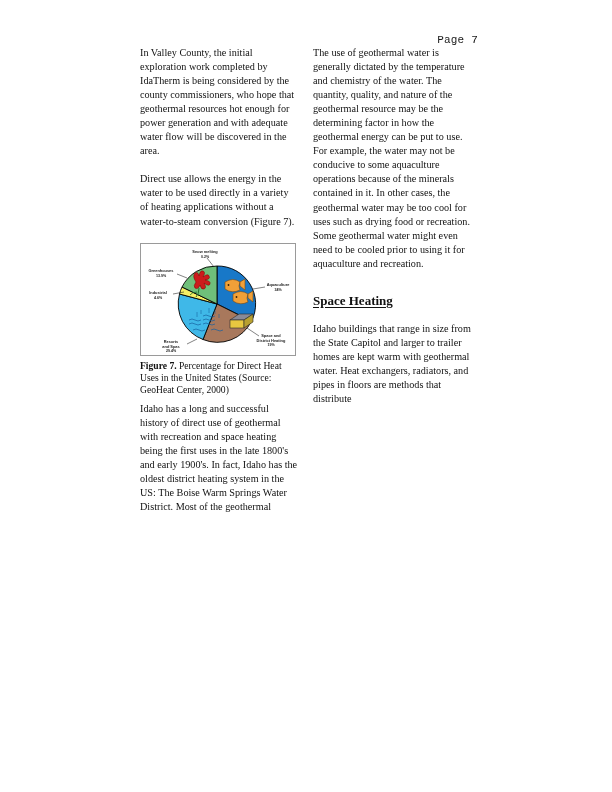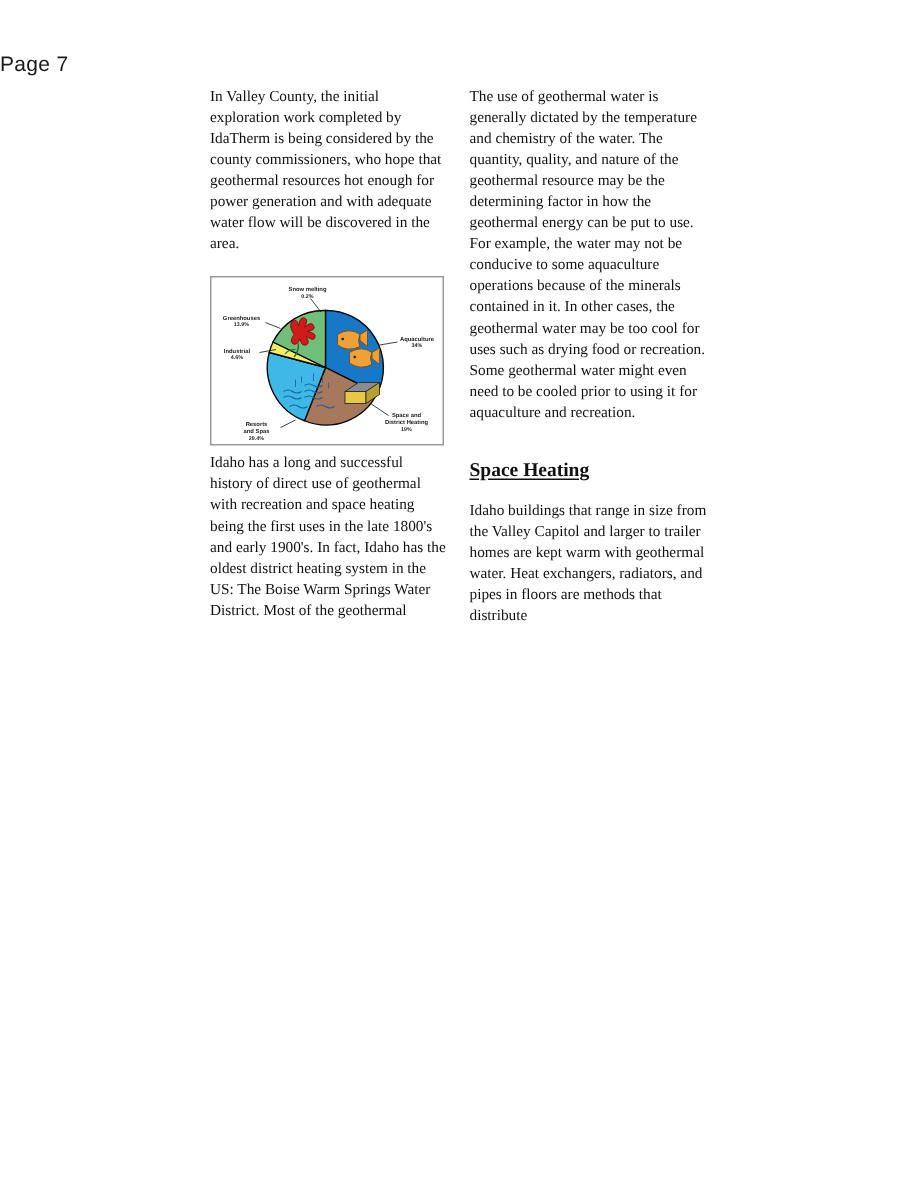--- a/index.html
+++ b/index.html
@@ -23,30 +23,31 @@
     height: 792px;
     background: #ffffff;
   }
 
   
   .page-header {
     position: absolute;
     left: 0;
     top: 34px;
     width: 478px;
-    font-size: 14px;
-    font-family: Liberation Sans, sans-serif;
+    text-align: right;
+    font-size: 11px;
+    font-family: Liberation Mono, monospace;
     color: #1a1a1a;
     letter-spacing: 0.2px;
   }
 
   
   .col {
     position: absolute;
-    top: 58px;
+    top: 46px;
     width: 158px;
     font-size: 10.2px;
     line-height: 14.05px;
     color: #111111;
     text-align: left;
   }
   .col-left  { left: 140px; }
   .col-right { left: 313px; }
 
   .para {
@@ -116,20 +117,21 @@
 
 <div class="page">
 
   <div class="page-header">Page 7</div>
 
   <div class="col col-left">
 
     <p class="para">In Valley County, the initial exploration work completed by IdaTherm is being considered by the county commissioners, who hope that geothermal resources hot enough for power generation and with adequate water flow will be discovered in the area.</p>
 
 
+    <p class="para">Direct use allows the energy in the water to be used directly in a variety of heating applications without a water-to-steam conversion (Figure 7).</p>
 
     <div class="figure-wrap">
       <div class="figure-box">
         <svg width="154" height="111" viewBox="0 0 154 111" xmlns="http://www.w3.org/2000/svg">
 
           <path d="M76,60 L76,22 A38,38 0 0,1 110.5,77.2 Z" fill="#1878c8" stroke="#000000" stroke-width="0.9"></path>
 
           <path d="M76,60 L110.5,77.2 A38,38 0 0,1 62.0,95.5 Z" fill="#a8785c" stroke="#000000" stroke-width="0.9"></path>
 
           <path d="M76,60 L62.0,95.5 A38,38 0 0,1 38.5,50.0 Z" fill="#3fb8e8" stroke="#000000" stroke-width="0.9"></path>
@@ -201,29 +203,30 @@
             <text class="pl-v" x="130" y="102" text-anchor="middle">19%</text>
           </g>
           <g>
             <text class="pl" x="30" y="99" text-anchor="middle">Resorts</text>
             <text class="pl" x="30" y="103.5" text-anchor="middle">and Spas</text>
             <text class="pl-v" x="30" y="108" text-anchor="middle">29.4%</text>
           </g>
         </svg>
       </div>
 
+      <p class="fig-caption"><b>Figure 7.</b><span> Percentage for Direct Heat Uses in the United States (Source: GeoHeat Center, 2000)</span></p>
     </div>
 
     <p class="para">Idaho has a long and successful history of direct use of geothermal with recreation and space heating being the first uses in the late 1800's and early 1900's.  In fact, Idaho has the oldest district heating system in the US:  The Boise Warm Springs Water District.  Most of the geothermal</p>
   </div>
 
   <div class="col col-right">
 
 
     <p class="para">The use of geothermal water is generally dictated by the temperature and chemistry of the water.  The quantity, quality, and nature of the geothermal resource may be the determining factor in how the geothermal energy can be put to use.  For example, the water may not be conducive to some aquaculture operations because of the minerals contained in it.  In other cases, the geothermal water may be too cool for uses such as drying food or recreation.  Some geothermal water might even need to be cooled prior to using it for aquaculture and recreation.</p>
 
 
     <h2 class="sec-head-underline">Space Heating</h2>
 
-    <p class="para">Idaho buildings that range in size from the Valley Capitol and larger to trailer homes are kept warm with geothermal water.  Heat exchangers, radiators, and pipes in floors are methods that distribute</p>
+    <p class="para">Idaho buildings that range in size from the State Capitol and larger to trailer homes are kept warm with geothermal water.  Heat exchangers, radiators, and pipes in floors are methods that distribute</p>
   </div>
 
 </div>
 
 </body></html>

